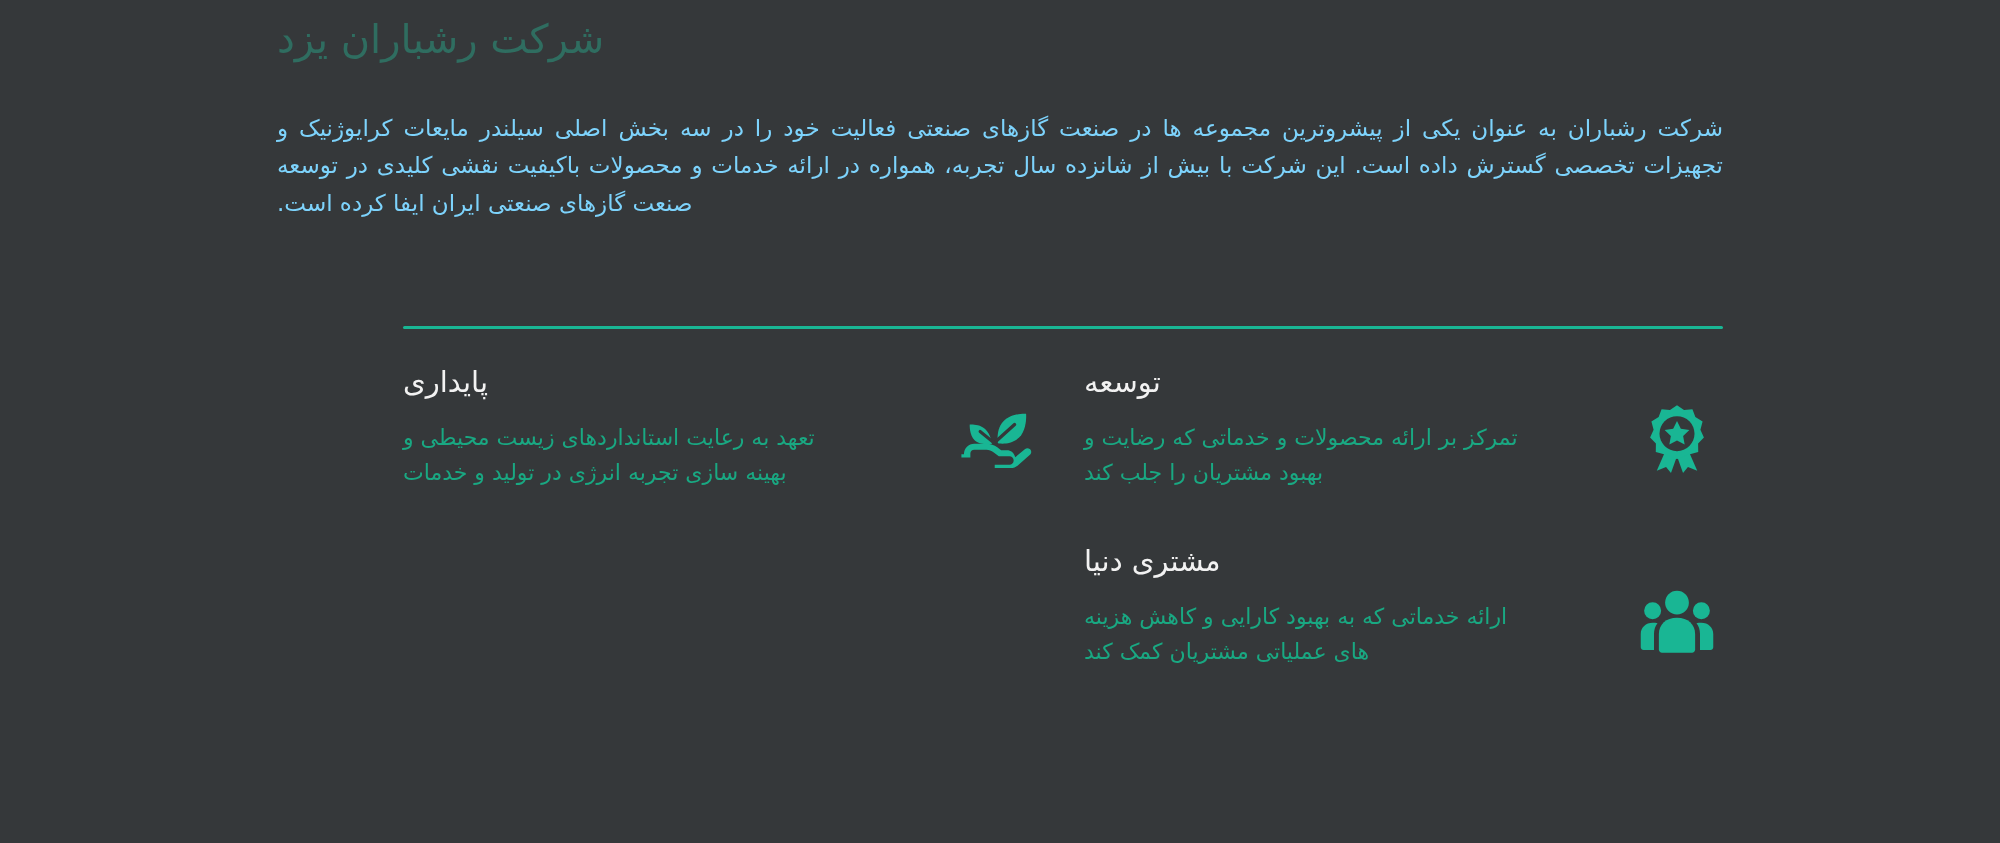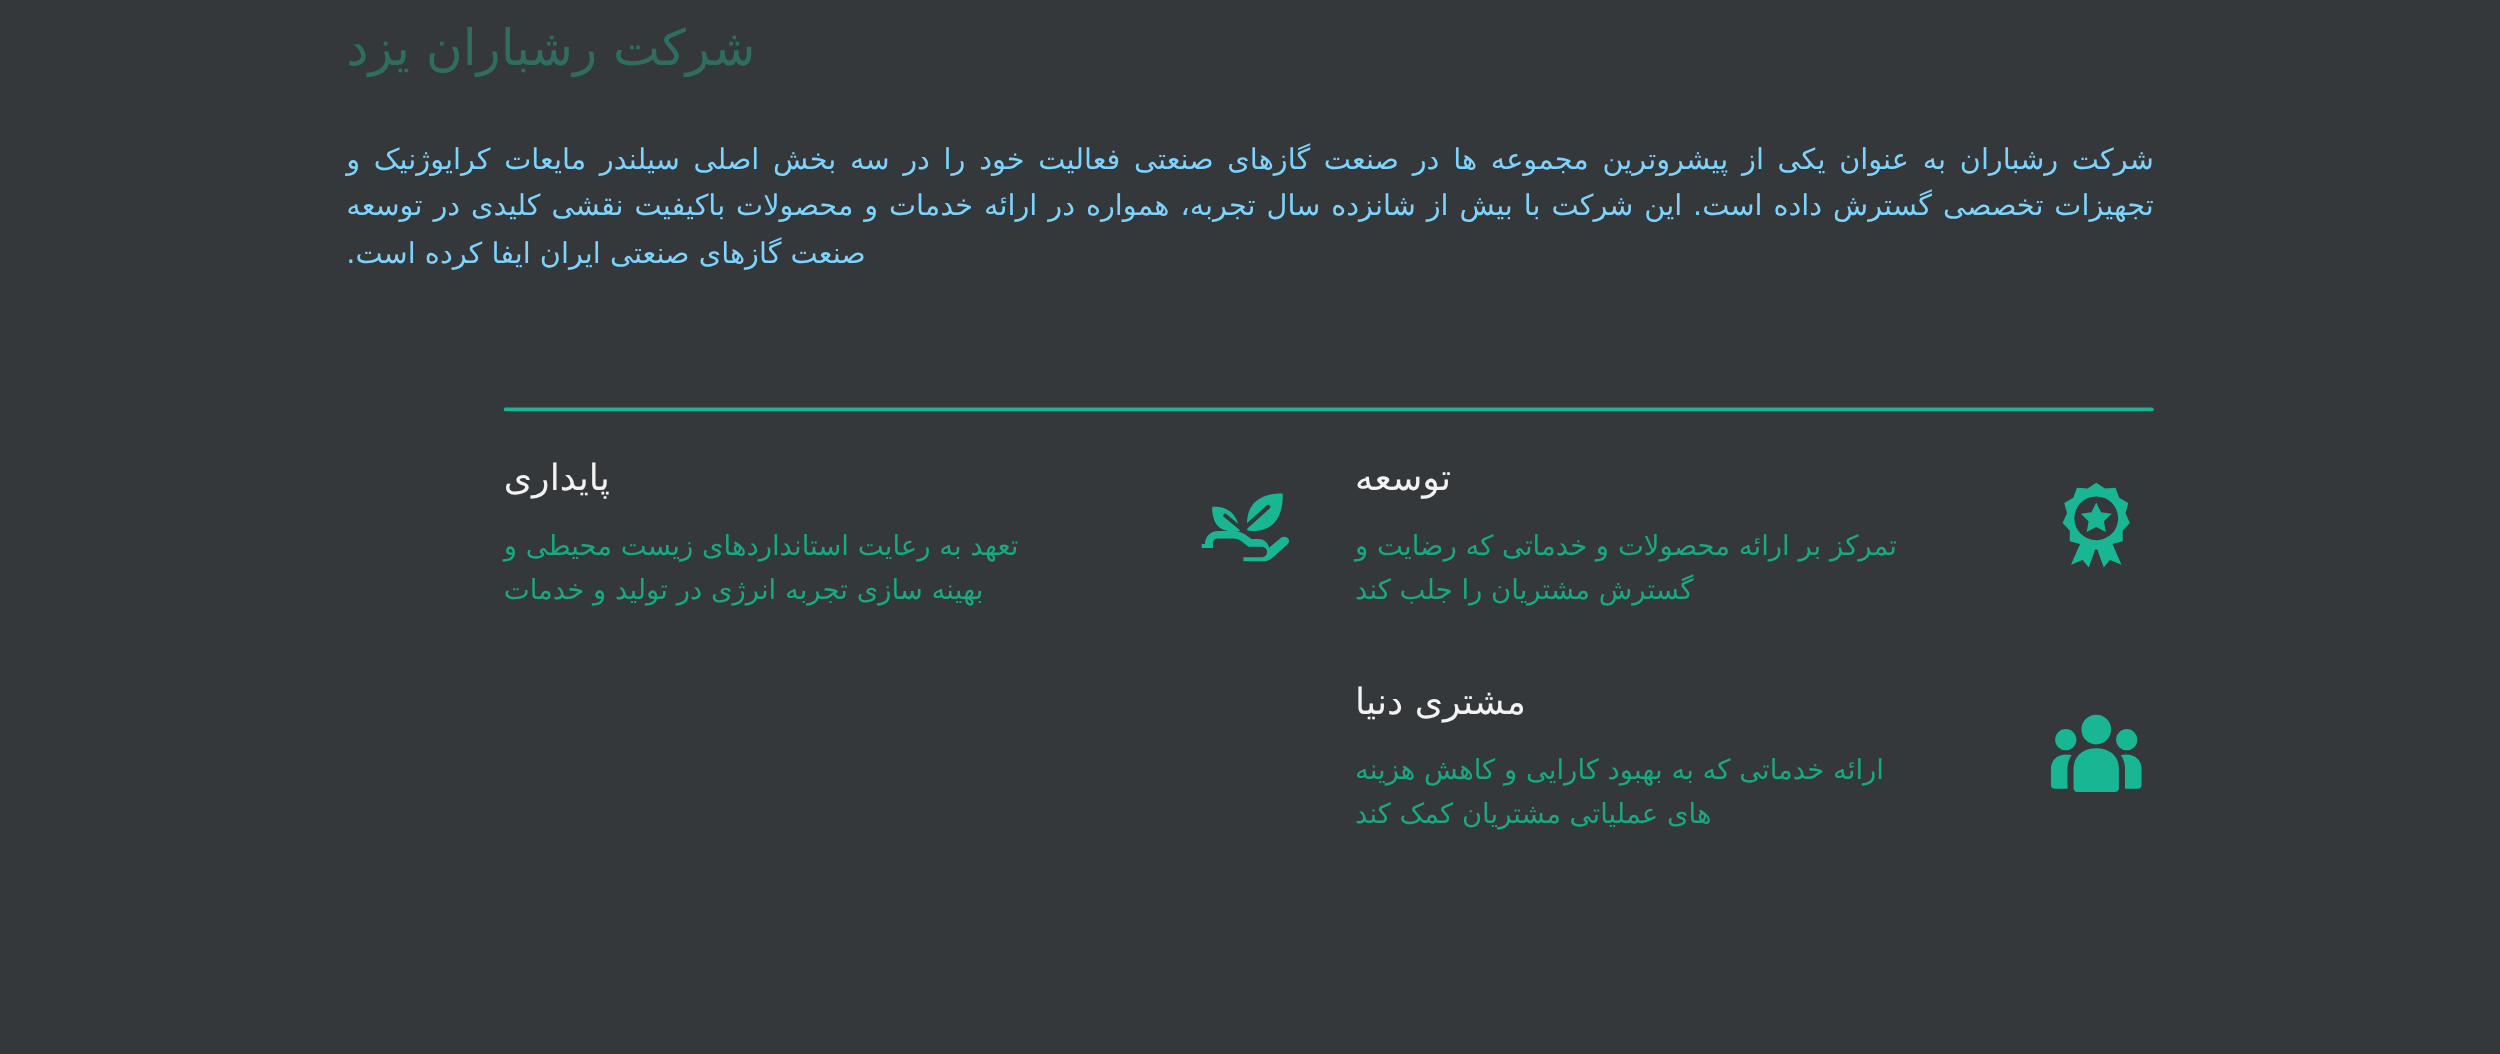--- a/index.html
+++ b/index.html
@@ -77,21 +77,21 @@
     grid-template-columns: 1fr 1fr;
     grid-template-rows: auto auto;
     column-gap: 42px;
     row-gap: 50px;
     direction: rtl;
   }
 
   .feature {
     display: flex;
     flex-direction: row;
-    align-items: center;
+    align-items: flex-end;
     justify-content: flex-start;
     direction: rtl;
   }
 
   .feature-icon {
     flex: 0 0 auto;
     width: 92px;
     height: 92px;
     display: flex;
     align-items: flex-start;
@@ -164,21 +164,21 @@
           <circle cx="32" cy="28" r="16" fill="#35383a"></circle>
           <circle cx="32" cy="28" r="12.5" fill="none" stroke="#19b694" stroke-width="0"></circle>
           <path d="M32 16.5 L35.5 23.6 L43.3 24.7 L37.6 30.2 L39 38 L32 34.3 L25 38
                    L26.4 30.2 L20.7 24.7 L28.5 23.6 Z"></path>
           <path d="M20.5 46 L13.5 62 L22 58.5 L26.5 64 L31 51.5 Z"></path>
           <path d="M43.5 46 L50.5 62 L42 58.5 L37.5 64 L33 51.5 Z"></path>
         </svg>
       </div>
       <div class="feature-body">
         <div class="feature-title">توسعه</div>
-        <div class="feature-desc">تمرکز بر ارائه محصولات و خدماتی که رضایت و گسترش مشتریان را جلب کند</div>
+        <div class="feature-desc">تمرکز بر ارائه محصولات و خدماتی که رضایت و بهبود مشتریان را جلب کند</div>
       </div>
     </div>
 
     <div class="feature">
       <div class="feature-icon icon-leaf">
         <svg viewBox="0 0 64 64" aria-hidden="true">
           <path d="M33.5 31.5 C33.5 31.5 31.5 20.5 38 14 C44.5 7.5 55.5 8.5 55.5 8.5
                    C55.5 8.5 56.5 20.5 50 27 C43.5 33.5 33.5 31.5 33.5 31.5 Z"></path>
           <path d="M31.6 30.2 L46.5 16.8" stroke="#35383a" stroke-width="2.6" fill="none" stroke-linecap="round"></path>
           <path d="M29 31.8 C29 31.8 28 24.5 23.5 20.3 C19 16 11.5 16.8 11.5 16.8

